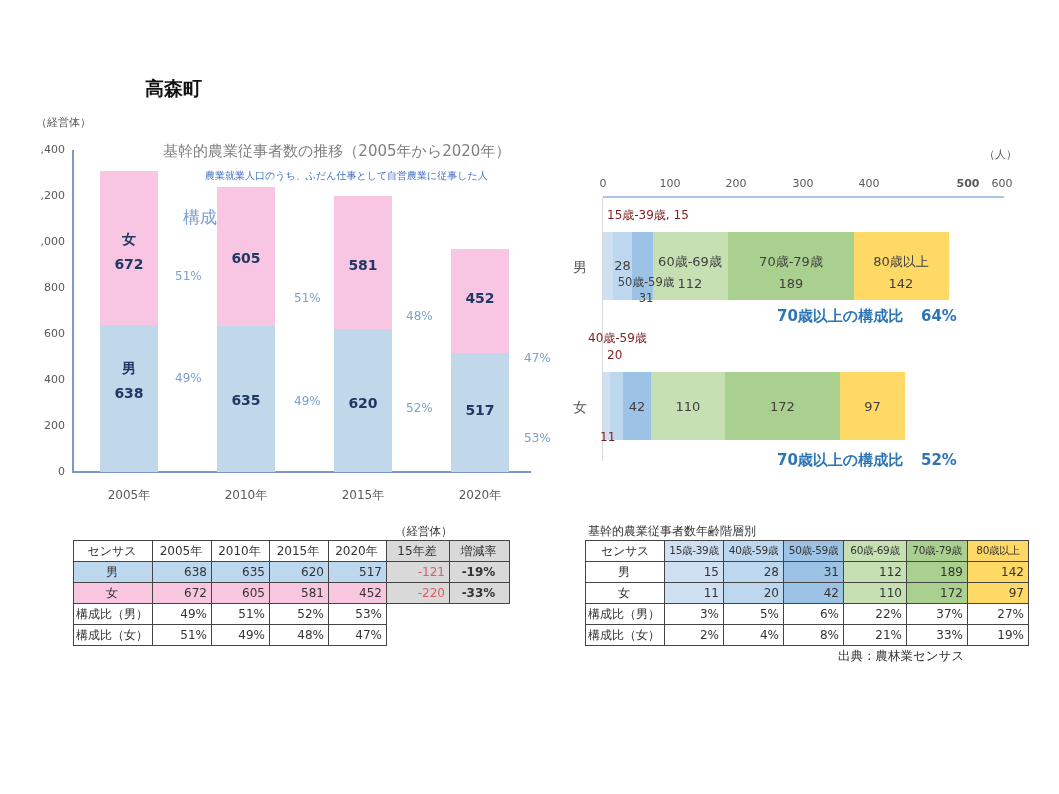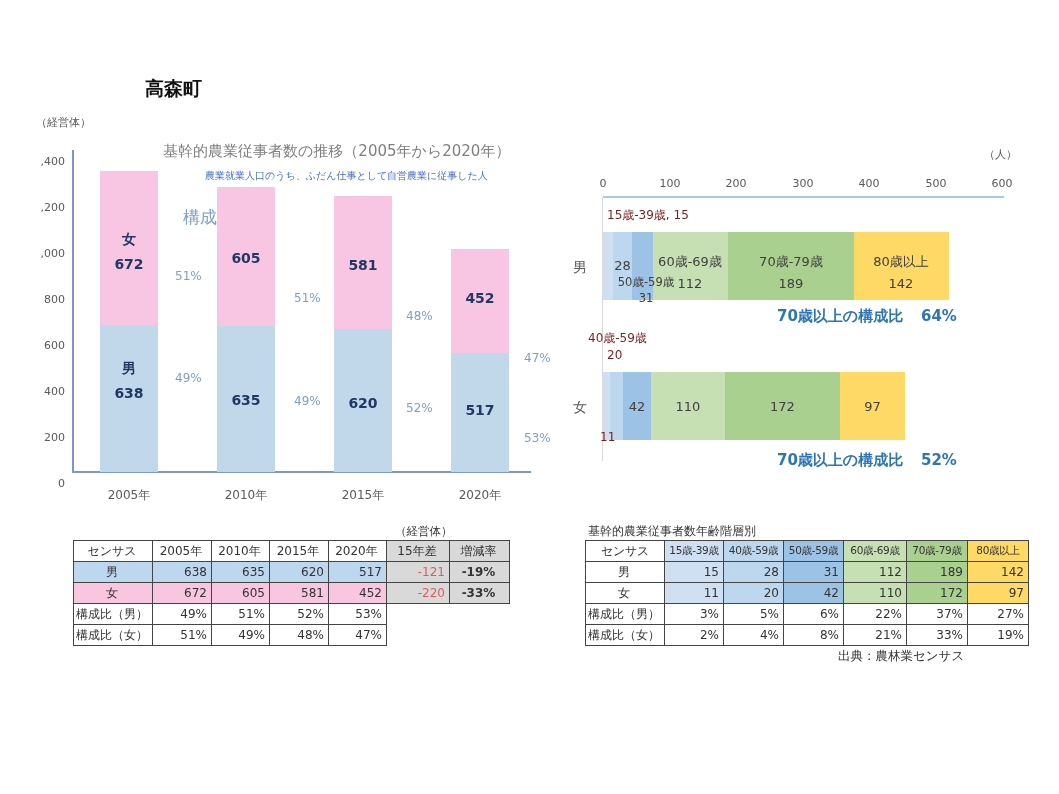--- a/index.html
+++ b/index.html
@@ -1,20 +1,20 @@
 <!DOCTYPE html>
 <html><head>
 <meta charset="utf-8">
 <style>
   body{margin:0;background:#fff;}
   #page{position:relative;width:1054px;height:794px;background:#ffffff;
         font-family:"DejaVu Sans","Liberation Sans",sans-serif;overflow:hidden;}
   .abs{position:absolute;}
   .ctr{text-align:center;}
-  .rt{text-align:right;margin-top:12px;}
+  .rt{text-align:right;}
   .tick{color:#595959;font-size:11px;}
   .xtick{color:#595959;font-size:12px;}
   .charttitle{color:#7f7f7f;font-size:15px;white-space:nowrap;}
   .subtitle{color:#4472c4;font-size:10px;white-space:nowrap;}
   .barval{font-weight:bold;color:#1f3864;font-size:14px;text-align:center;}
   .pct{color:#7da0cc;font-size:12px;}
   .seglab{color:#7f1d1d;font-size:12px;white-space:nowrap;}
   .segnum{color:#404040;font-size:13px;text-align:center;}
   .ratio{color:#2e75b6;font-weight:bold;font-size:15px;white-space:nowrap;}
   .axisline{background:#7f96c8;}
@@ -109,21 +109,21 @@
 
   <div class="abs" style="left:0;top:0;width:100%;height:100%;">
 
     <div class="abs tick" style="left:984px;top:147px;">（人）</div>
 
     <div class="abs tick ctr" style="left:583px;top:177px;width:40px;">0</div>
     <div class="abs tick ctr" style="left:650px;top:177px;width:40px;">100</div>
     <div class="abs tick ctr" style="left:716px;top:177px;width:40px;">200</div>
     <div class="abs tick ctr" style="left:783px;top:177px;width:40px;">300</div>
     <div class="abs tick ctr" style="left:849px;top:177px;width:40px;">400</div>
-    <div class="abs tick ctr" style="left:916px;top:177px;width:40px;">500</div>
+    <div class="abs tick ctr" style="left:948px;top:177px;width:40px;font-weight:bold;">500</div>
     <div class="abs tick ctr" style="left:982px;top:177px;width:40px;">600</div>
 
     <div class="abs" style="left:603px;top:196px;width:401px;height:2px;background:#a9c6e8;"></div>
     <div class="abs" style="left:602px;top:197px;width:1px;height:264px;background:#d9d9d9;"></div>
 
     <div class="abs" style="left:573px;top:259px;font-size:14px;color:#595959;">男</div>
     <div class="abs" style="left:573px;top:399px;font-size:14px;color:#595959;">女</div>
 
     <div class="seg s1" style="left:603px;top:232px;width:10px;"></div>
     <div class="seg s2" style="left:613px;top:232px;width:19px;"></div>

